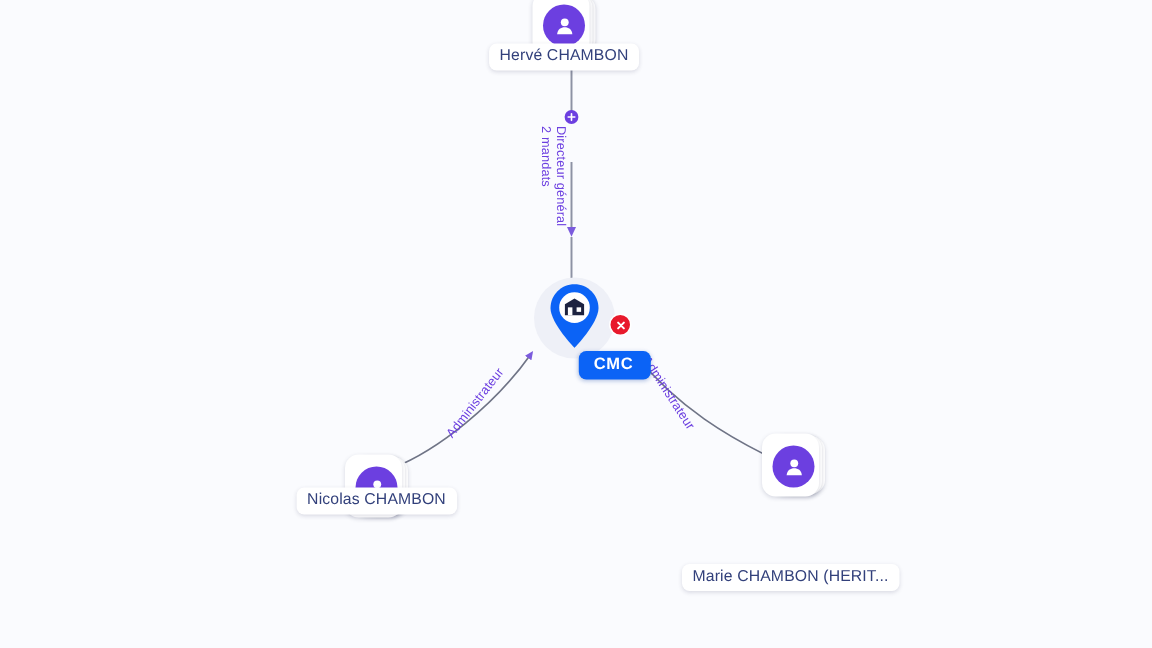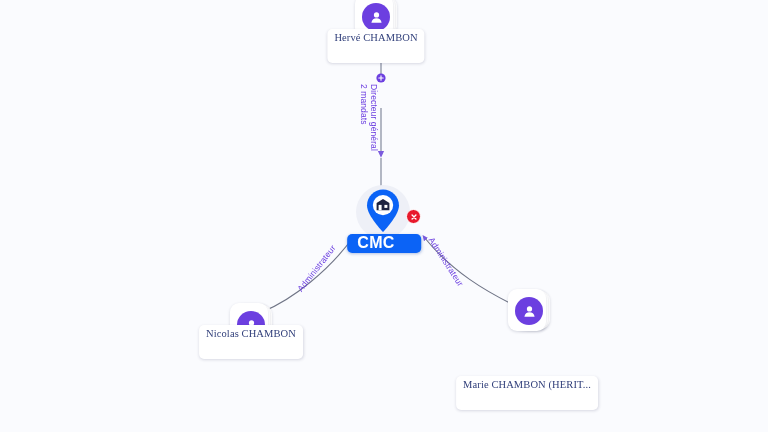--- a/index.html
+++ b/index.html
@@ -64,28 +64,27 @@
     align-items: center;
     justify-content: center;
   }
   .avatar-circle svg { display: block; }
 
   .node-label {
     position: absolute;
     transform: translateX(-50%);
     background: #ffffff;
     border-radius: 5px;
-    padding: 2px 7px 19px 7px;
+    padding: 2px 7px 3px 7px;
     font-size: 10.5px;
     line-height: 13px;
     color: #32407b;
     white-space: nowrap;
     box-shadow: 0 1px 3px rgba(35,40,80,0.16);
     letter-spacing: 0.1px;
-    font-family: Liberation Serif, serif;
   }
 
   
   .company-node {
     position: absolute;
     width: 0;
     height: 0;
   }
   .company-halo {
     position: absolute;
@@ -117,27 +116,28 @@
     align-items: center;
     justify-content: center;
   }
   .pin-badge svg { display: block; }
   .company-chip {
     position: absolute;
     transform: translateX(-50%);
     background: #0b63f6;
     color: #ffffff;
     border-radius: 5px;
-    padding: 2px 26px 3px 10px;
-    font-size: 16px;
+    padding: 2px 12px 3px 10px;
+    font-size: 11px;
     line-height: 14px;
     font-weight: 600;
     white-space: nowrap;
     letter-spacing: 0.4px;
     box-shadow: 0 1px 3px rgba(11,60,160,0.3);
+    margin-left: 26px;
   }
 
   
   .edge-label {
     position: absolute;
     color: #6c3fe0;
     font-size: 8.5px;
     line-height: 9.5px;
     white-space: nowrap;
     transform-origin: 0 0;

